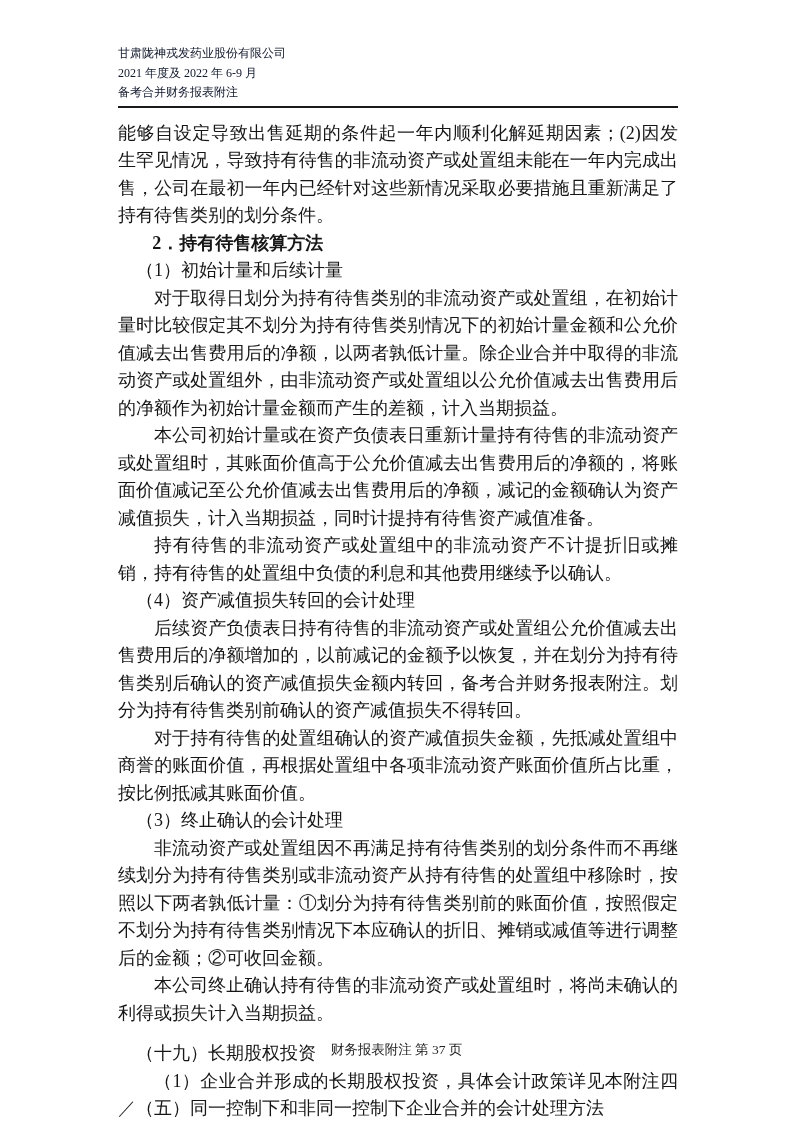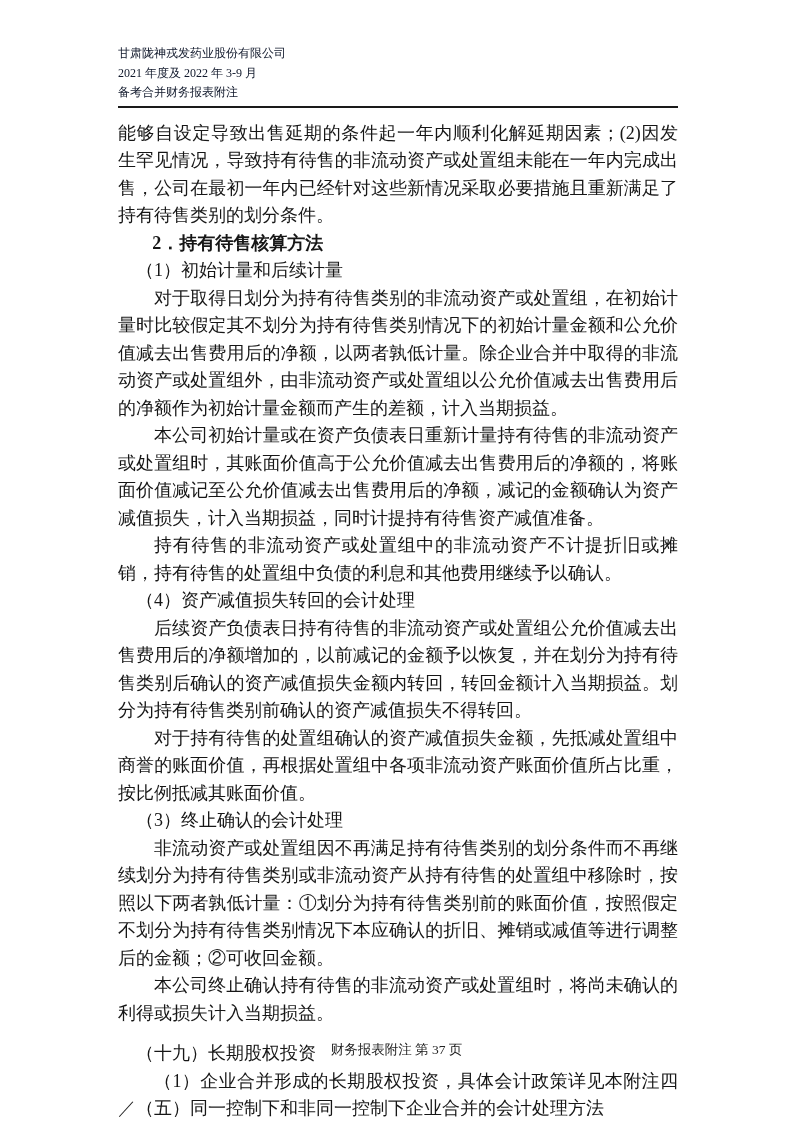--- a/index.html
+++ b/index.html
@@ -75,34 +75,34 @@
   }
 </style>
 </head>
 <body>
 
 <div class="page">
   <div class="content">
 
     <div class="doc-header">
       <div class="hdr-line">甘肃陇神戎发药业股份有限公司</div>
-      <div class="hdr-line">2021 年度及 2022 年 3-9 月</div>
+      <div class="hdr-line">2021 年度及 2022 年 6-9 月</div>
       <div class="hdr-line">备考合并财务报表附注</div>
       <div class="header-rule"></div>
     </div>
 
     <div class="doc-body">
       <p class="para-cont">能够自设定导致出售延期的条件起一年内顺利化解延期因素；(2)因发生罕见情况，导致持有待售的非流动资产或处置组未能在一年内完成出售，公司在最初一年内已经针对这些新情况采取必要措施且重新满足了持有待售类别的划分条件。</p>
       <p class="num-head">2．持有待售核算方法</p>
       <p class="sub-head">（1）初始计量和后续计量</p>
       <p class="body-p">对于取得日划分为持有待售类别的非流动资产或处置组，在初始计量时比较假定其不划分为持有待售类别情况下的初始计量金额和公允价值减去出售费用后的净额，以两者孰低计量。除企业合并中取得的非流动资产或处置组外，由非流动资产或处置组以公允价值减去出售费用后的净额作为初始计量金额而产生的差额，计入当期损益。</p>
       <p class="body-p">本公司初始计量或在资产负债表日重新计量持有待售的非流动资产或处置组时，其账面价值高于公允价值减去出售费用后的净额的，将账面价值减记至公允价值减去出售费用后的净额，减记的金额确认为资产减值损失，计入当期损益，同时计提持有待售资产减值准备。</p>
       <p class="body-p">持有待售的非流动资产或处置组中的非流动资产不计提折旧或摊销，持有待售的处置组中负债的利息和其他费用继续予以确认。</p>
       <p class="sub-head">（4）资产减值损失转回的会计处理</p>
-      <p class="body-p">后续资产负债表日持有待售的非流动资产或处置组公允价值减去出售费用后的净额增加的，以前减记的金额予以恢复，并在划分为持有待售类别后确认的资产减值损失金额内转回，转回金额计入当期损益。划分为持有待售类别前确认的资产减值损失不得转回。</p>
+      <p class="body-p">后续资产负债表日持有待售的非流动资产或处置组公允价值减去出售费用后的净额增加的，以前减记的金额予以恢复，并在划分为持有待售类别后确认的资产减值损失金额内转回，备考合并财务报表附注。划分为持有待售类别前确认的资产减值损失不得转回。</p>
       <p class="body-p">对于持有待售的处置组确认的资产减值损失金额，先抵减处置组中商誉的账面价值，再根据处置组中各项非流动资产账面价值所占比重，按比例抵减其账面价值。</p>
       <p class="sub-head">（3）终止确认的会计处理</p>
       <p class="body-p">非流动资产或处置组因不再满足持有待售类别的划分条件而不再继续划分为持有待售类别或非流动资产从持有待售的处置组中移除时，按照以下两者孰低计量：①划分为持有待售类别前的账面价值，按照假定不划分为持有待售类别情况下本应确认的折旧、摊销或减值等进行调整后的金额；②可收回金额。</p>
       <p class="body-p">本公司终止确认持有待售的非流动资产或处置组时，将尚未确认的利得或损失计入当期损益。</p>
       <p class="sec-head">（十九）长期股权投资</p>
       <p class="body-p">（1）企业合并形成的长期股权投资，具体会计政策详见本附注四／（五）同一控制下和非同一控制下企业合并的会计处理方法</p>
     </div>
 
   </div>
 

